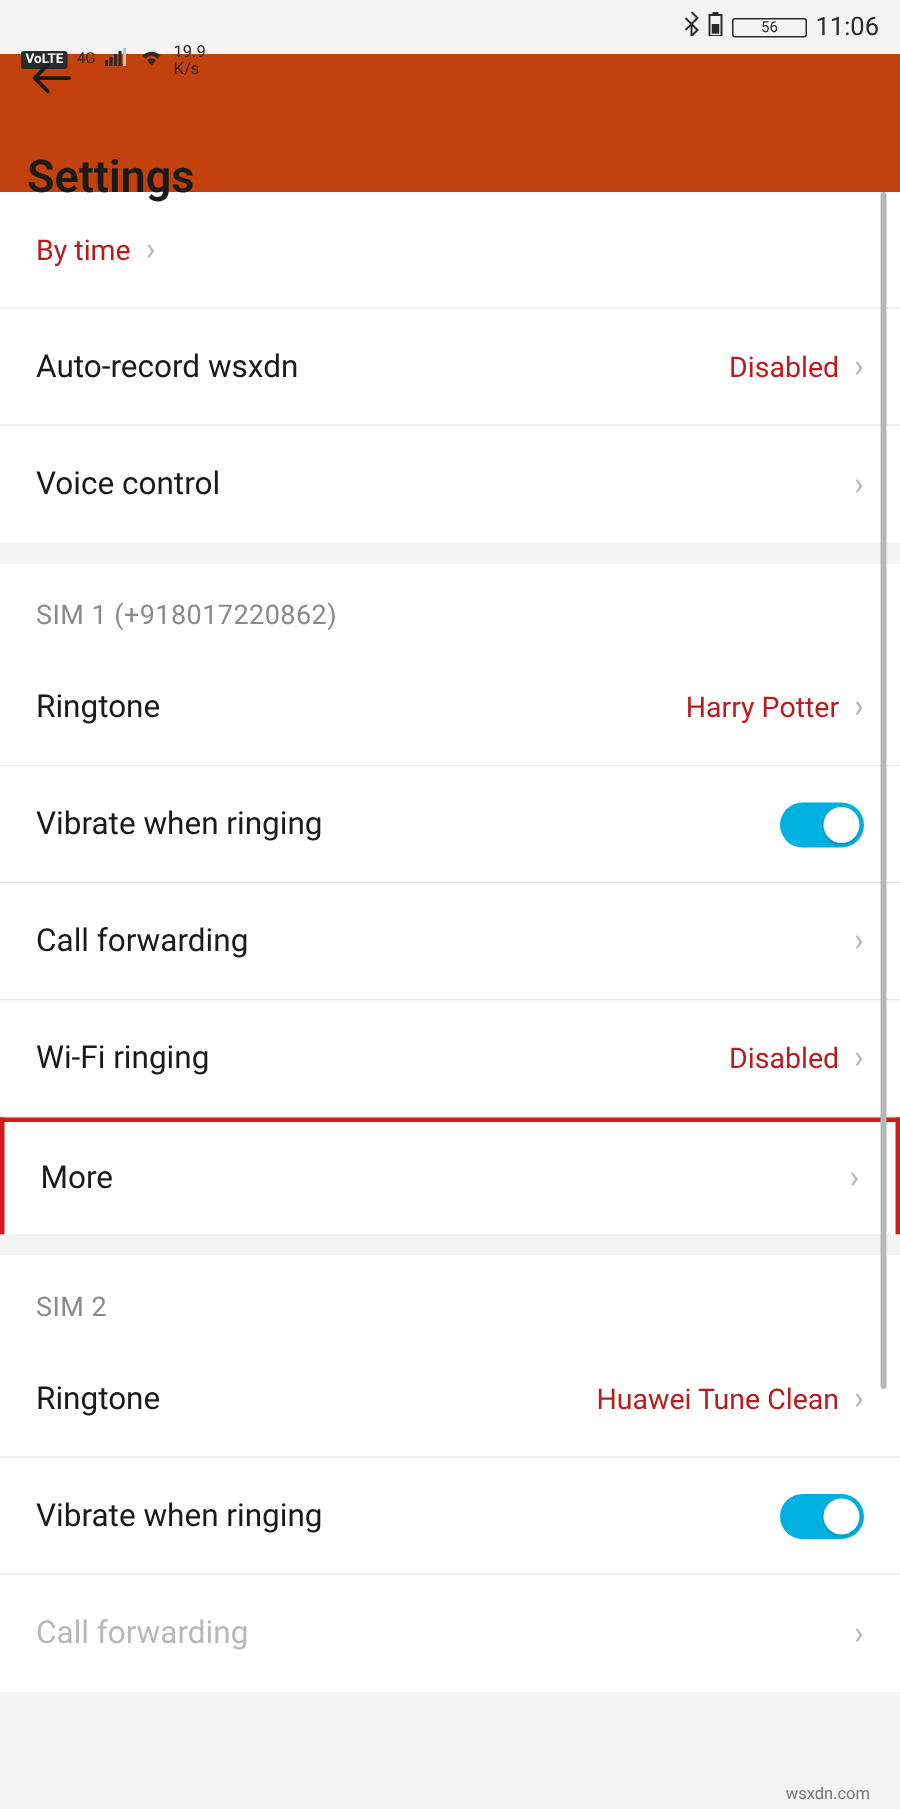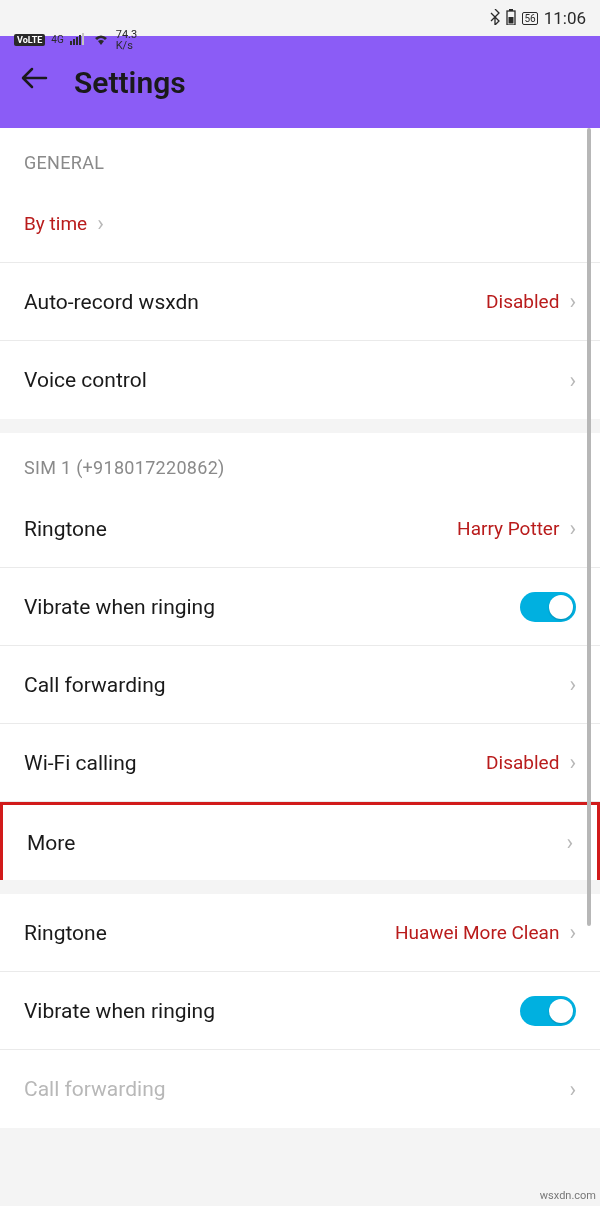--- a/index.html
+++ b/index.html
@@ -30,31 +30,32 @@
       font-weight: bold;
       padding: 1px 3px;
       border-radius: 2px;
     }
     .signal-text { font-size: 10px; line-height: 1; }
     .speed-text { font-size: 11px; line-height: 1; }
     .battery-box {
       border: 1.5px solid #2a2a2a;
       border-radius: 2px;
       font-size: 10px;
-      padding: 0 1px;
+      padding: 0 18px;
     }
     .time { font-size: 17px; text-align: center; }
 
     .header {
       height: 92px;
-      background: #8b5cf6;
+      background: #c2410c;
       display: flex;
-      align-items: center;
+      align-items: flex-start;
       padding: 0 18px;
       gap: 24px;
+      flex-direction: column;
     }
     .back-arrow { font-size: 34px; color: #1a1a1a; }
     .header-title { font-size: 30px; font-weight: 600; color: #1a1a1a; }
 
     .content { background: #fff; }
     .section-gap { height: 14px; background: #f4f4f4; }
 
     .section-header {
       padding: 24px 24px 12px 24px;
       font-size: 18px;
@@ -110,21 +111,21 @@
     }
     .scroll-thumb {
       width: 100%;
       background: #b7b7b7;
       border-radius: 2px;
       height: 74%;
     }
 
     .watermark {
       position: absolute;
-      right: 4px;
+      right: 20px;
       bottom: 4px;
       font-size: 11px;
       color: #777;
     }
   </style>
 </head>
 <body>
 
 <div class="status-bar">
   <div class="status-left">
@@ -138,21 +139,21 @@
           <rect x="9" y="2" width="2" height="10" fill="#2a2a2a"></rect>
           <rect x="12" y="0" width="2" height="12" fill="#c4c4c4"></rect>
         </svg>
     </span>
     <span>
       <svg width="18" height="14" viewBox="0 0 18 14">
           <path d="M9 13 L6 9 Q9 7 12 9 Z M3 6 Q9 1 15 6 L13 8 Q9 4 5 8 Z" fill="#2a2a2a"></path>
         </svg>
     </span>
     <div style="line-height:1;">
-      <div class="speed-text">74.3</div>
+      <div class="speed-text">19.9</div>
       <div class="speed-text">K/s</div>
     </div>
   </div>
   <div class="status-right">
     <span>
       <svg width="10" height="16" viewBox="0 0 10 16">
           <path d="M5 0 L9 4 L5 8 L9 12 L5 16 L5 8 L1 12 M5 8 L1 4" stroke="#2a2a2a" stroke-width="1.3" fill="none"></path>
         </svg>
     </span>
     <span>
@@ -170,21 +171,20 @@
 <div class="header">
   <span class="back-arrow">
     <svg width="32" height="32" viewBox="0 0 32 32">
         <path d="M28 16 L6 16 M14 7 L5 16 L14 25" stroke="#1a1a1a" stroke-width="2.5" fill="none" stroke-linecap="round" stroke-linejoin="round"></path>
       </svg>
   </span>
   <div class="header-title">Settings</div>
 </div>
 
 <div class="content">
-  <div class="section-header">GENERAL</div>
 
   <div class="row">
     <div class="row-right">
       <span class="row-value">By time</span>
       <span class="chevron">›</span>
     </div>
   </div>
 
   <div class="row">
     <div class="row-label">Auto-record wsxdn</div>
@@ -225,43 +225,44 @@
   </div>
 
   <div class="row">
     <div class="row-label">Call forwarding</div>
     <div class="row-right">
       <span class="chevron">›</span>
     </div>
   </div>
 
   <div class="row">
-    <div class="row-label">Wi-Fi calling</div>
+    <div class="row-label">Wi-Fi ringing</div>
     <div class="row-right">
       <span class="row-value">Disabled</span>
       <span class="chevron">›</span>
     </div>
   </div>
 
   <div class="row no-border highlight-box">
     <div class="row-label">More</div>
     <div class="row-right">
       <span class="chevron">›</span>
     </div>
   </div>
 </div>
 
 <div class="section-gap"></div>
 
 <div class="content">
+  <div class="section-header">SIM 2</div>
 
   <div class="row">
     <div class="row-label">Ringtone</div>
     <div class="row-right">
-      <span class="row-value">Huawei More Clean</span>
+      <span class="row-value">Huawei Tune Clean</span>
       <span class="chevron">›</span>
     </div>
   </div>
 
   <div class="row">
     <div class="row-label">Vibrate when ringing</div>
     <div class="row-right">
       <div class="toggle">
         <div class="toggle-knob"></div>
       </div>

